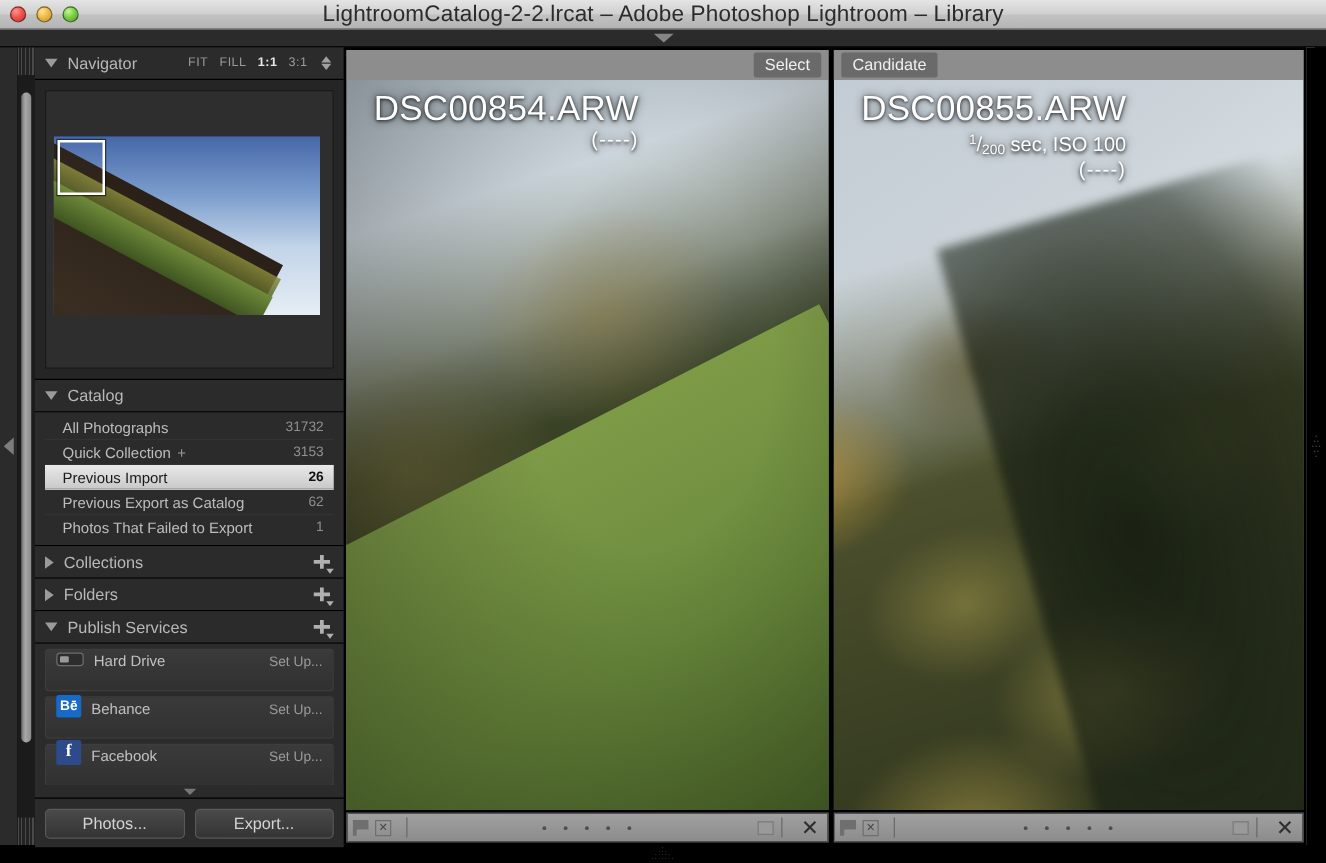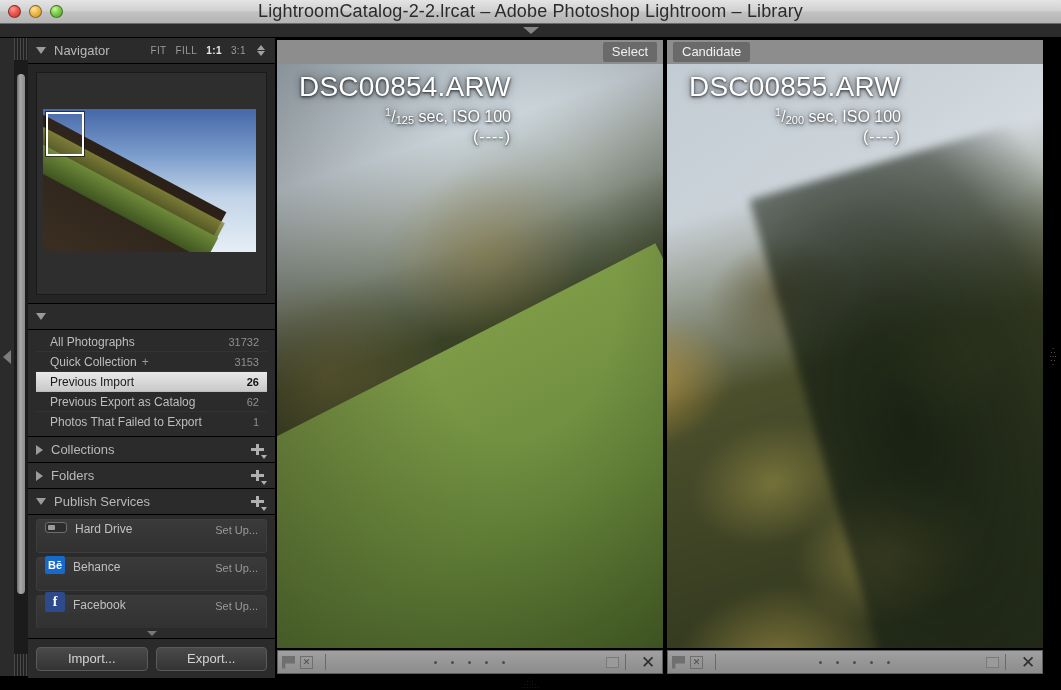--- a/index.html
+++ b/index.html
@@ -397,20 +397,21 @@
           <div class="soil"></div>
           <div class="trees"></div>
           <div class="grass"></div>
         </div>
         <div id="nav-selection"></div>
       </div>
     </div>
 
     <div class="panel-header">
       <span class="tri open"></span>
+      <span class="panel-title">Catalog</span>
     </div>
     <div class="list-box">
       <div class="list-row">
         <span class="lbl">All Photographs</span>
         <span class="cnt">31732</span>
       </div>
       <div class="list-row">
         <span class="lbl">
           <span>Quick Collection</span><span class="qc-plus">+</span>
         </span>
@@ -472,39 +473,38 @@
         <span class="pub-action">Set Up...</span>
       </div>
     </div>
   </div>
 
   <div id="sidebar-bottom-arrow">
     <span class="tri-dn"></span>
   </div>
 
   <div id="sidebar-footer">
-    <div class="footer-btn">Import...</div>
+    <div class="footer-btn">Photos...</div>
     <div class="footer-btn">Export...</div>
   </div>
 
   <div id="content">
 
     <div class="pane" id="pane-select">
       <div class="pane-header">
         <span class="pane-tag">Select</span>
       </div>
       <div class="pane-photo ph-left">
         <div class="sky"></div>
         <div class="ridge"></div>
         <div class="grass"></div>
         <div class="shade"></div>
 
         <div class="photo-info">
           <div class="photo-filename">DSC00854.ARW</div>
-          <div class="photo-exif"><sup>1</sup>/<sub>125</sub><span> sec, ISO 100</span></div>
           <div class="photo-extra">(----)</div>
         </div>
       </div>
       <div class="pane-toolbar">
         <span class="tb-flag"></span>
         <span class="tb-reject">✕</span>
         <span class="tb-sep"></span>
         <span class="tb-stars">
           <i></i>
           <i></i>

